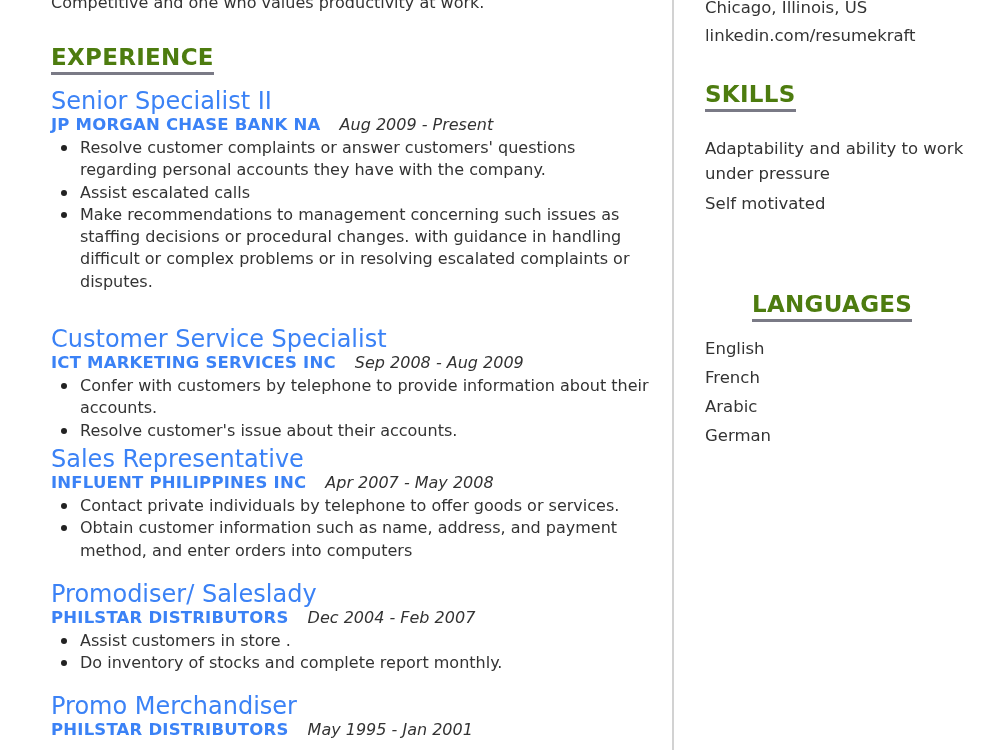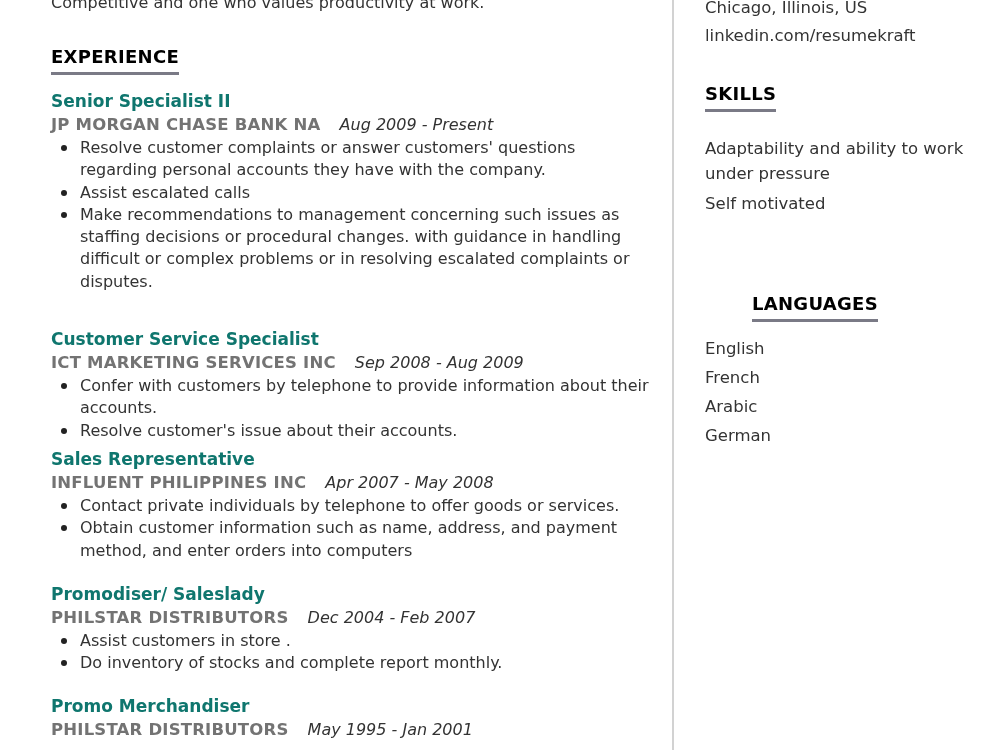--- a/index.html
+++ b/index.html
@@ -20,35 +20,35 @@
     .right {
       position: absolute; left: 705px; top: 0; width: 280px;
     }
     .summary {
       position: absolute; left: 51px; top: -8px;
       font-size: 16px; line-height: 22px; color: #333;
       white-space: nowrap;
     }
     .section-heading {
       display: inline-block;
-      font-size: 18px; font-weight: bold; letter-spacing: 0.3px;
-      color: #000000;
+      font-size: 23px; font-weight: bold; letter-spacing: 0.3px;
+      color: #4d7c0f;
       padding-bottom: 4px;
       border-bottom: 3px solid #7a7a86;
       line-height: 22px;
     }
     .exp-heading { position: absolute; left: 51px; top: 46px; }
     .job { position: absolute; left: 51px; width: 600px; }
     .job-title {
-      font-size: 17px; font-weight: bold; color: #0f766e;
+      font-size: 24px; font-weight: normal; color: #3b82f6;
       line-height: 24px; height: 24px;
     }
     .job-sub { line-height: 24px; height: 24px; white-space: nowrap; }
     .company {
-      font-size: 16.5px; font-weight: bold; color: #737373; letter-spacing: 0.2px;
+      font-size: 16.5px; font-weight: bold; color: #3b82f6; letter-spacing: 0.2px;
     }
     .dates {
       font-size: 16px; font-style: italic; color: #333; margin-left: 14px;
     }
     ul.bullets {
       list-style: none; margin: 0; padding: 0;
     }
     ul.bullets li {
       position: relative; padding-left: 29px;
       font-size: 16px; line-height: 22.3px; color: #333;

